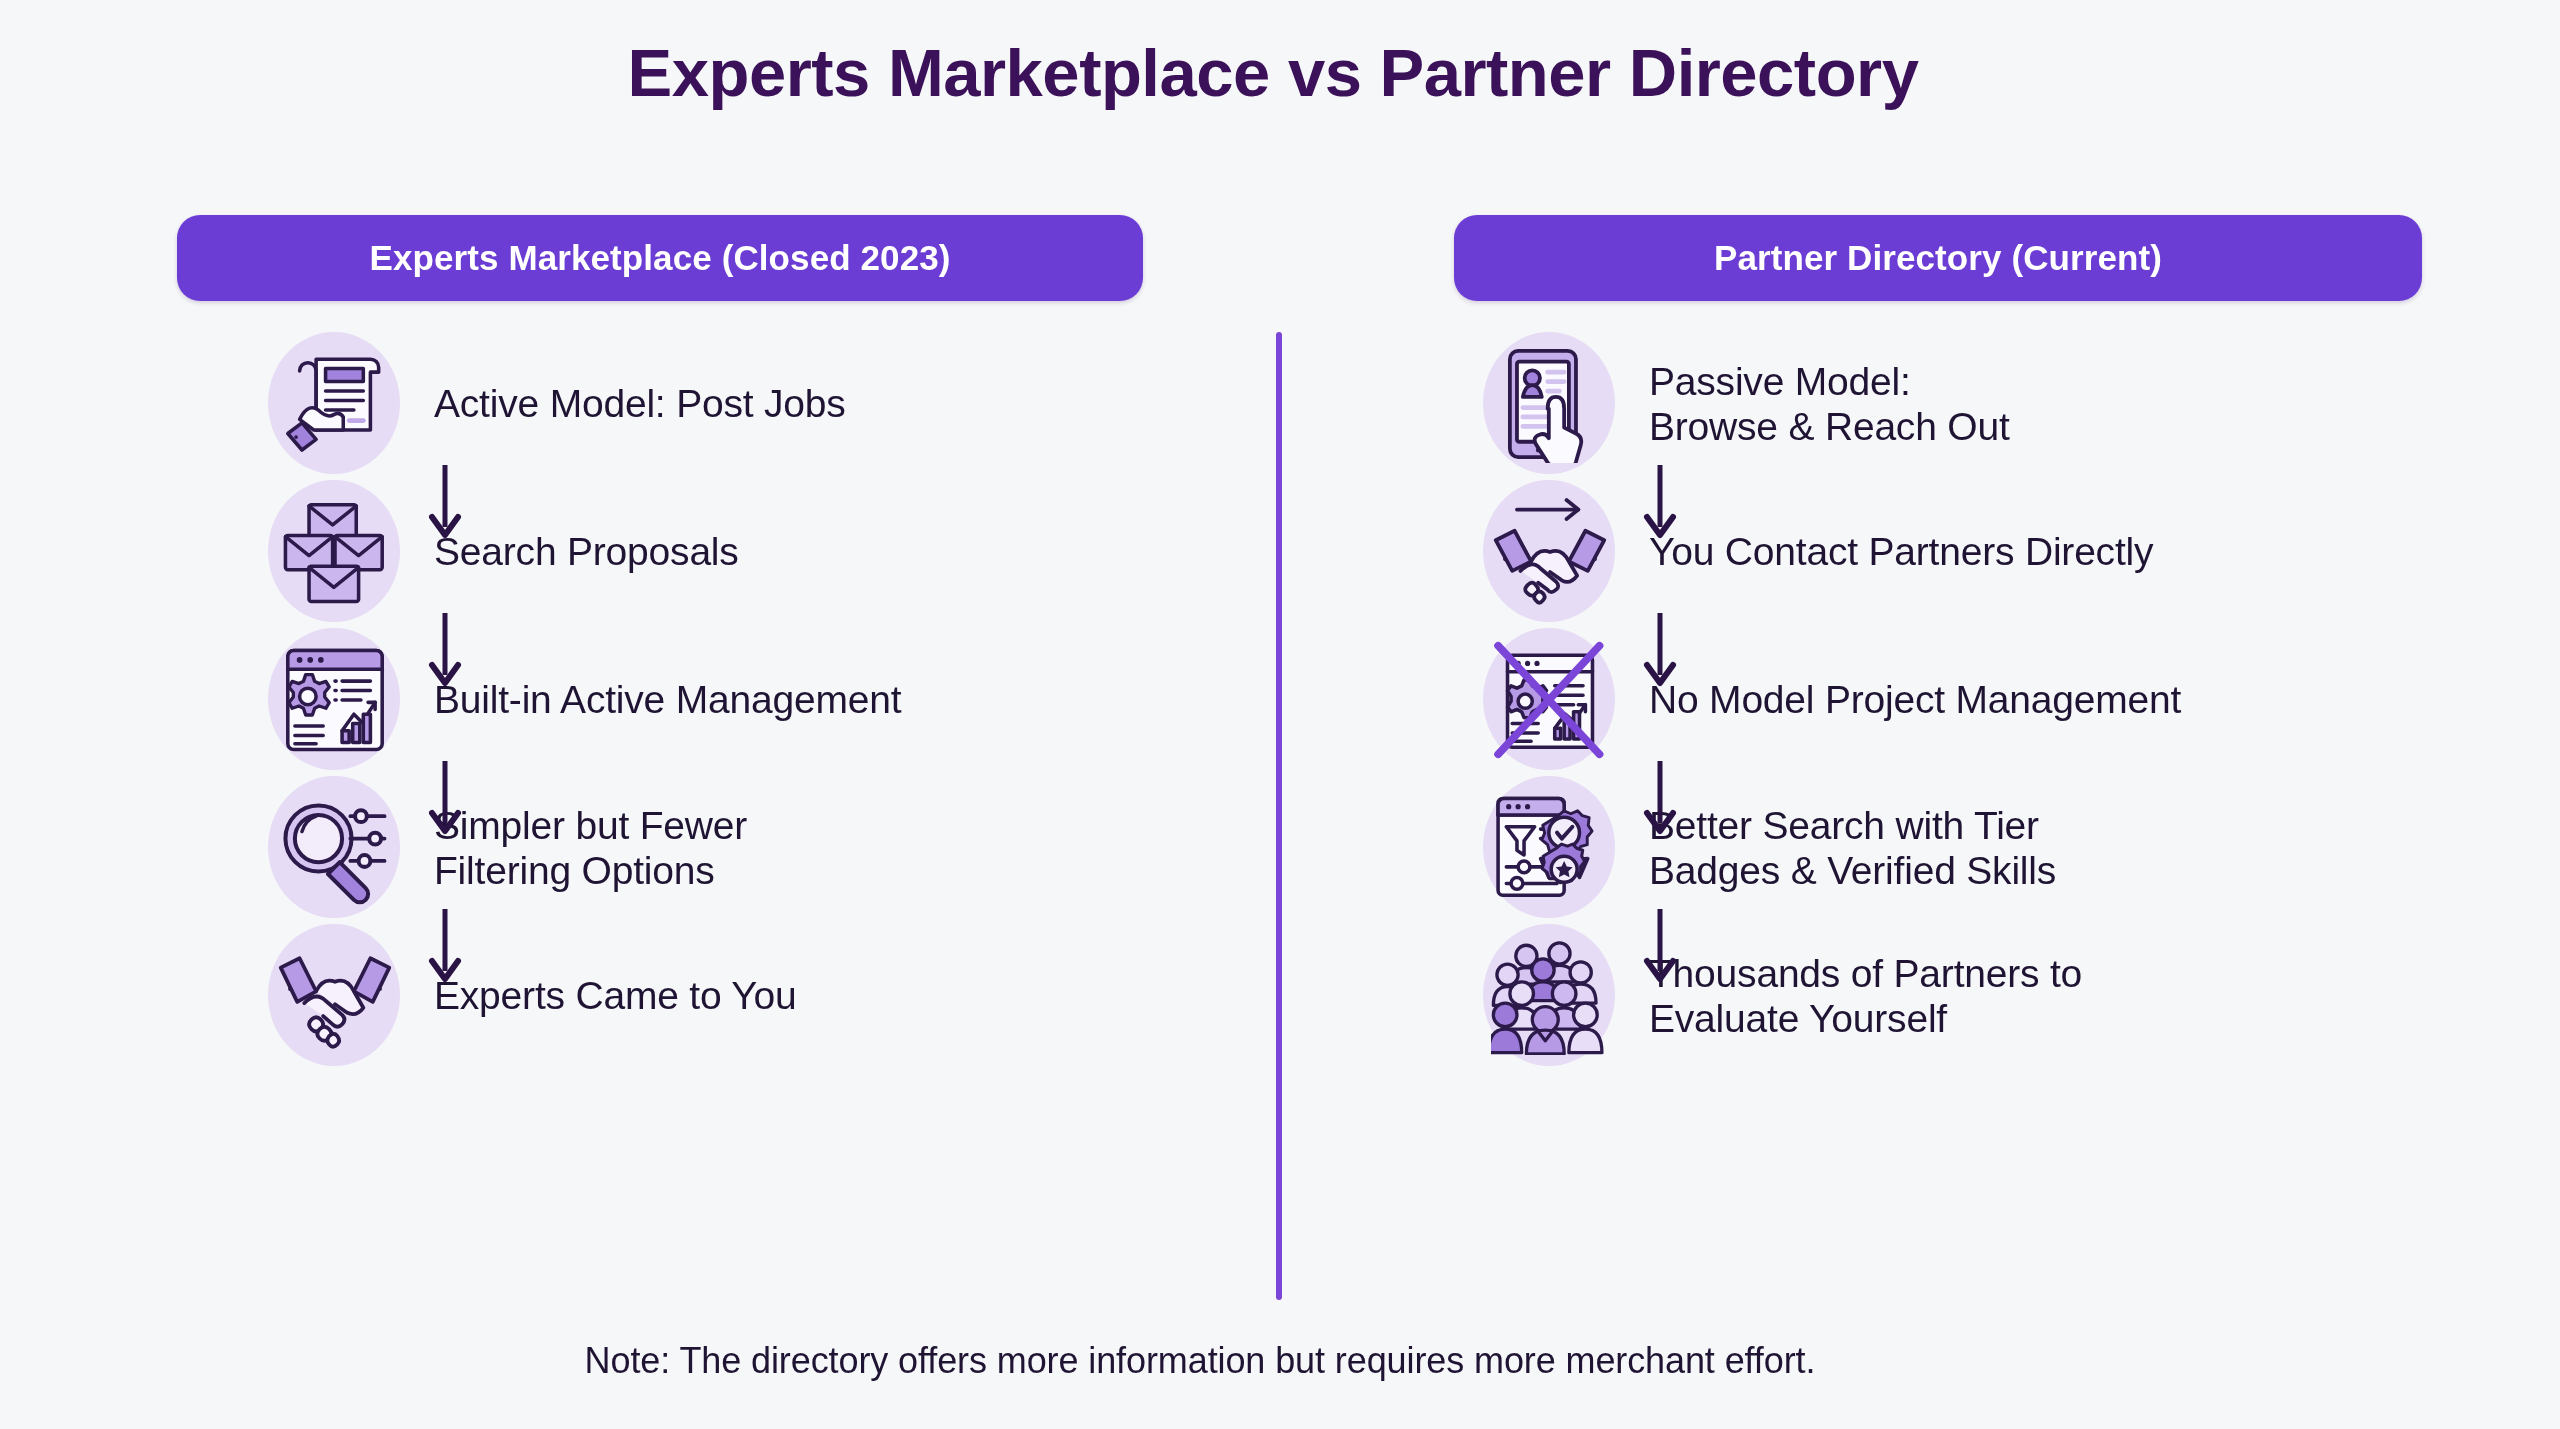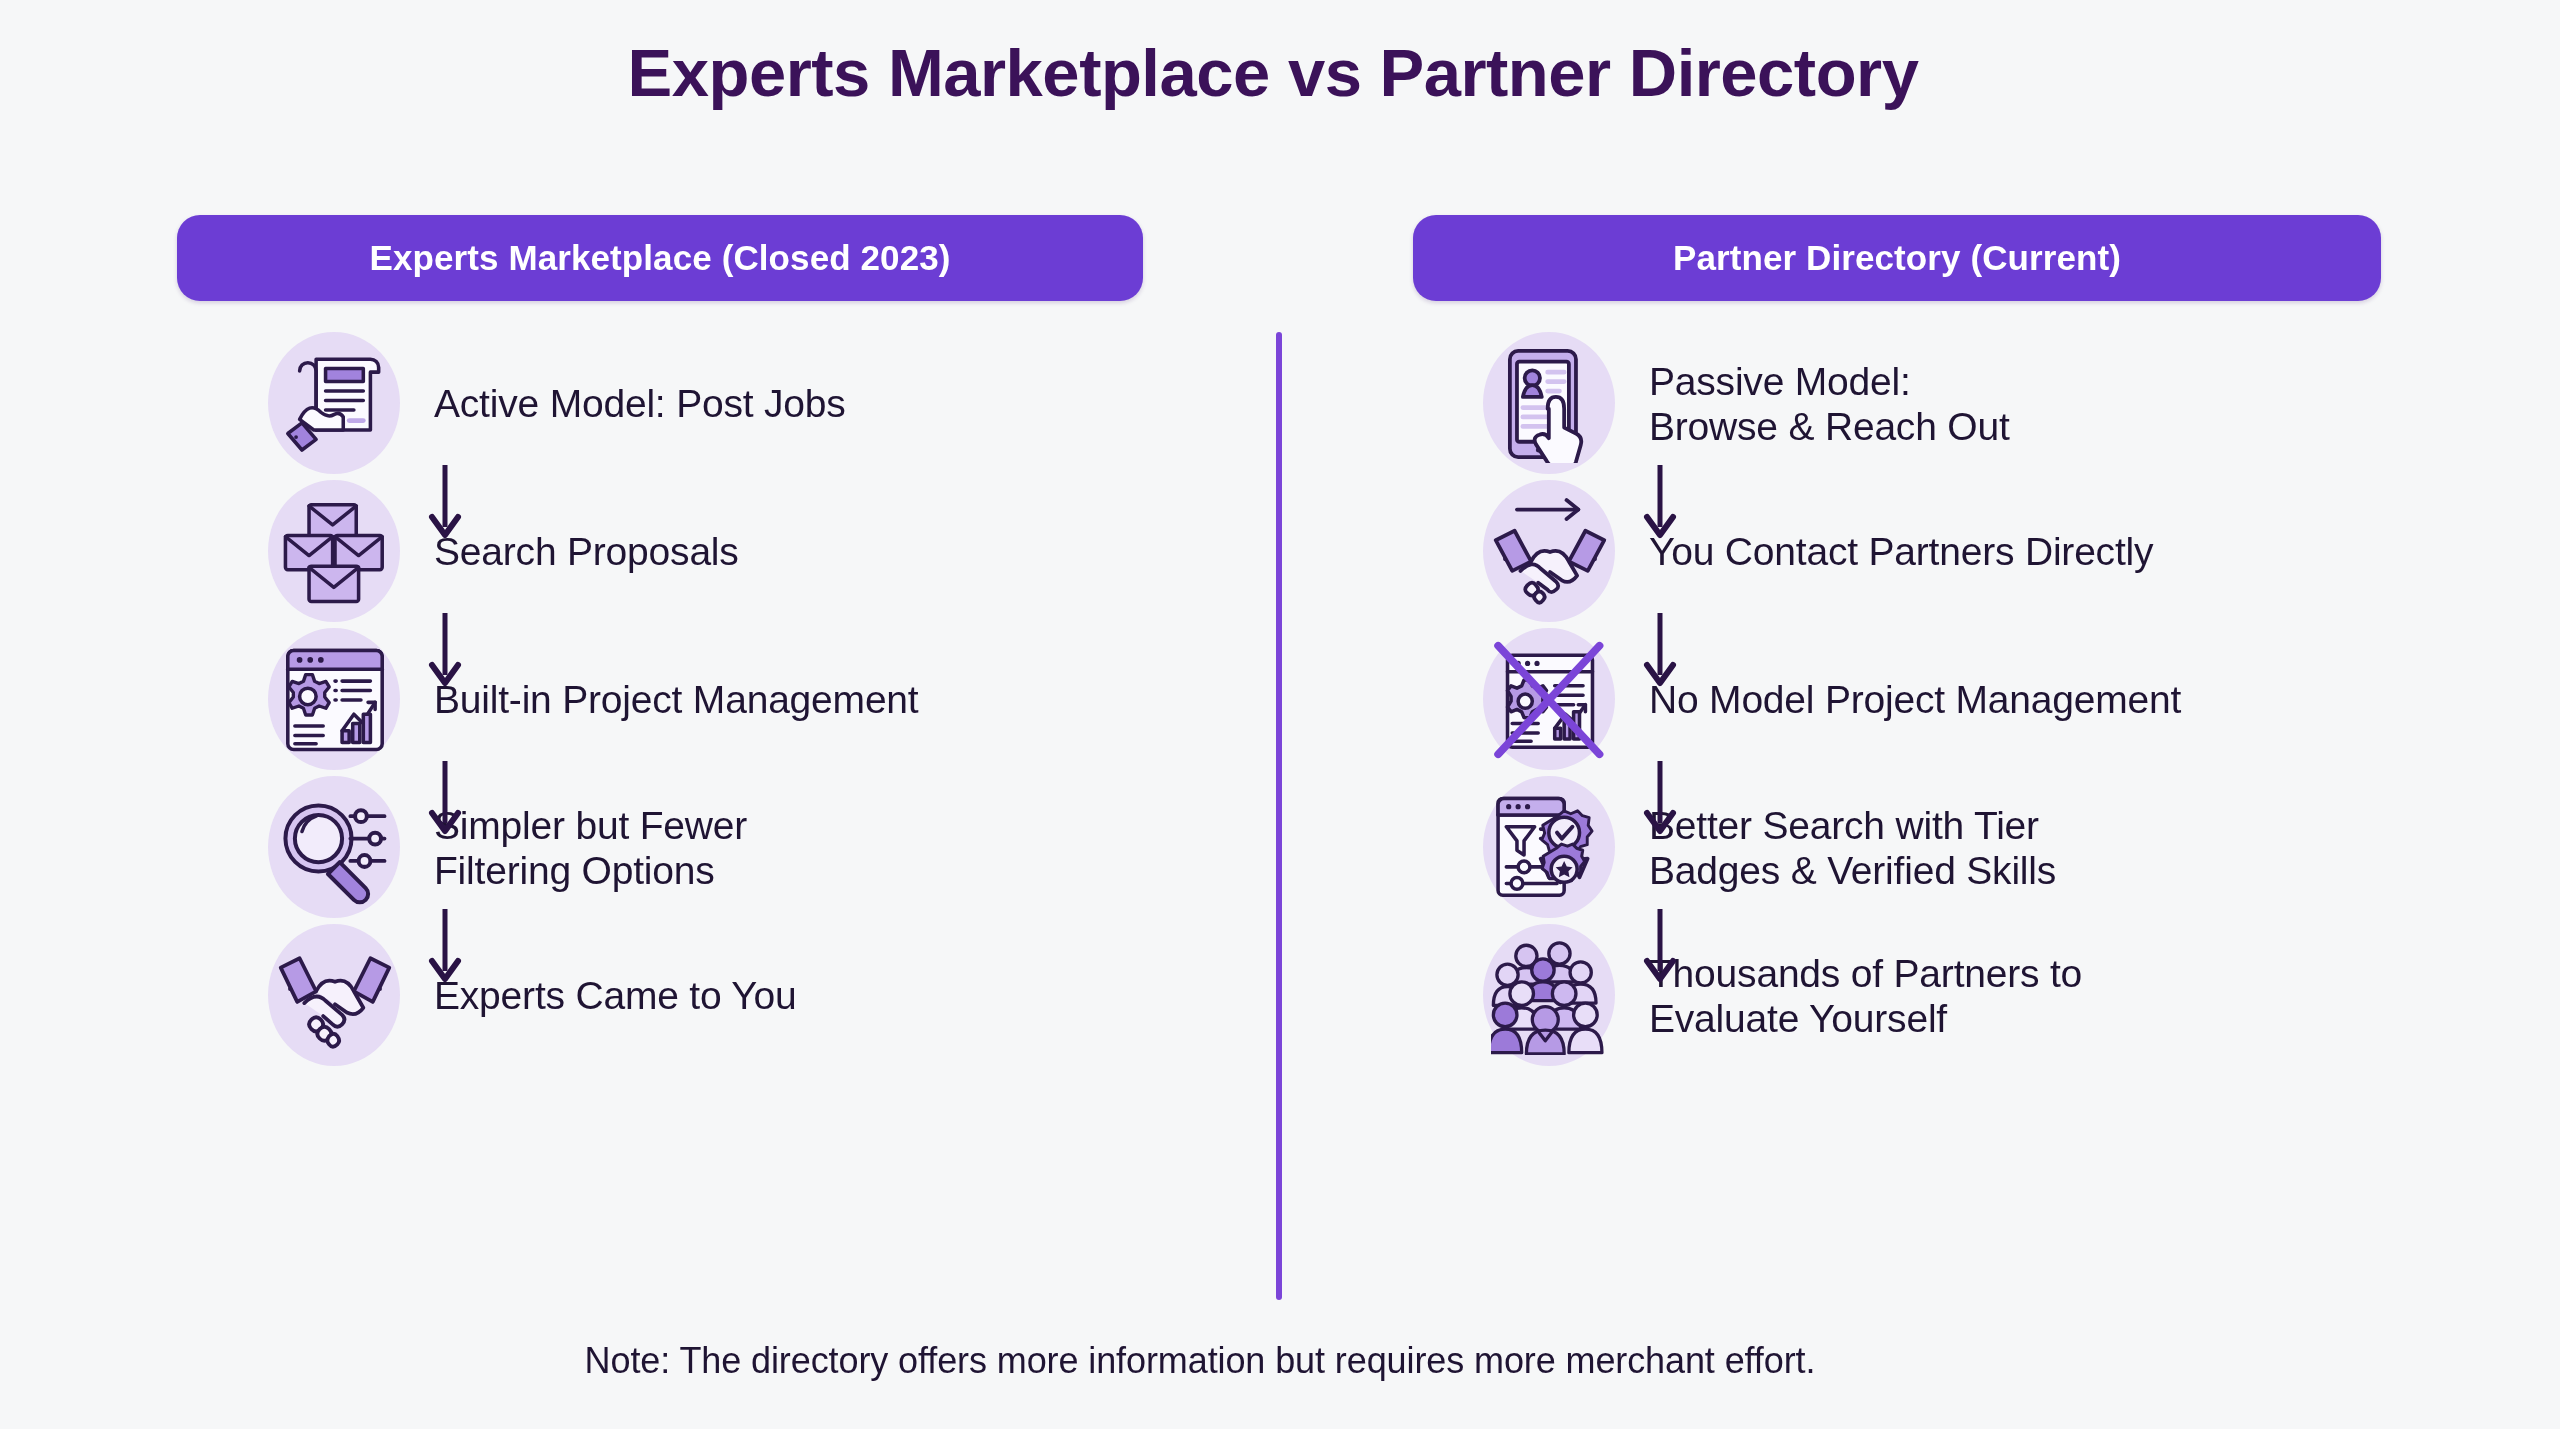--- a/index.html
+++ b/index.html
@@ -46,21 +46,21 @@
     box-shadow: 0 2px 4px rgba(60, 20, 110, 0.18);
   }
   .pill-label {
     color: #ffffff;
     font-size: 35px;
     font-weight: bold;
     letter-spacing: 0.1px;
     white-space: nowrap;
   }
   .pill-left  { left: 177px;  width: 966px; }
-  .pill-right { left: 1413px; width: 968px; text-align: center; }
+  .pill-right { left: 1454px; width: 968px; text-align: center; }
 
   
   .divider {
     position: absolute;
     left: 1276px;
     top: 332px;
     width: 6px;
     height: 968px;
     background: #7b45d8;
     border-radius: 3px;
@@ -245,21 +245,21 @@
             <path d="M50 34 h1 M50 42 h1 M50 50 h1" stroke-width="3" stroke-dasharray="1 4"></path>
             <path d="M56 76 L66 62 L73 69 L84 52"></path>
             <path d="M78 52 H84 V58"></path>
             <rect x="56" y="76" width="6" height="10" fill="#b69ae5"></rect>
             <rect x="65" y="70" width="6" height="16" fill="#b69ae5"></rect>
             <rect x="74" y="62" width="6" height="24" fill="#b69ae5"></rect>
             <path d="M16 72 H40 M16 80 H40 M16 87 H34" stroke-width="3"></path>
           </g>
         </svg>
       </div>
-      <div class="row-label">Built-in Project Management</div>
+      <div class="row-label">Built-in Active Management</div>
     </div>
 
     <div class="row">
       <div class="icon-badge">
         <div class="disc"></div>
         <svg viewBox="0 0 100 100">
           <g stroke="#2c1a4a" stroke-width="3.4" stroke-linejoin="round" stroke-linecap="round" fill="none">
             <circle cx="36" cy="42" r="28" fill="#d6c4f1"></circle>
             <circle cx="36" cy="42" r="20" fill="#f2ecfb"></circle>
             <path d="M22 36 q3 -10 12 -13" stroke-width="3"></path>

